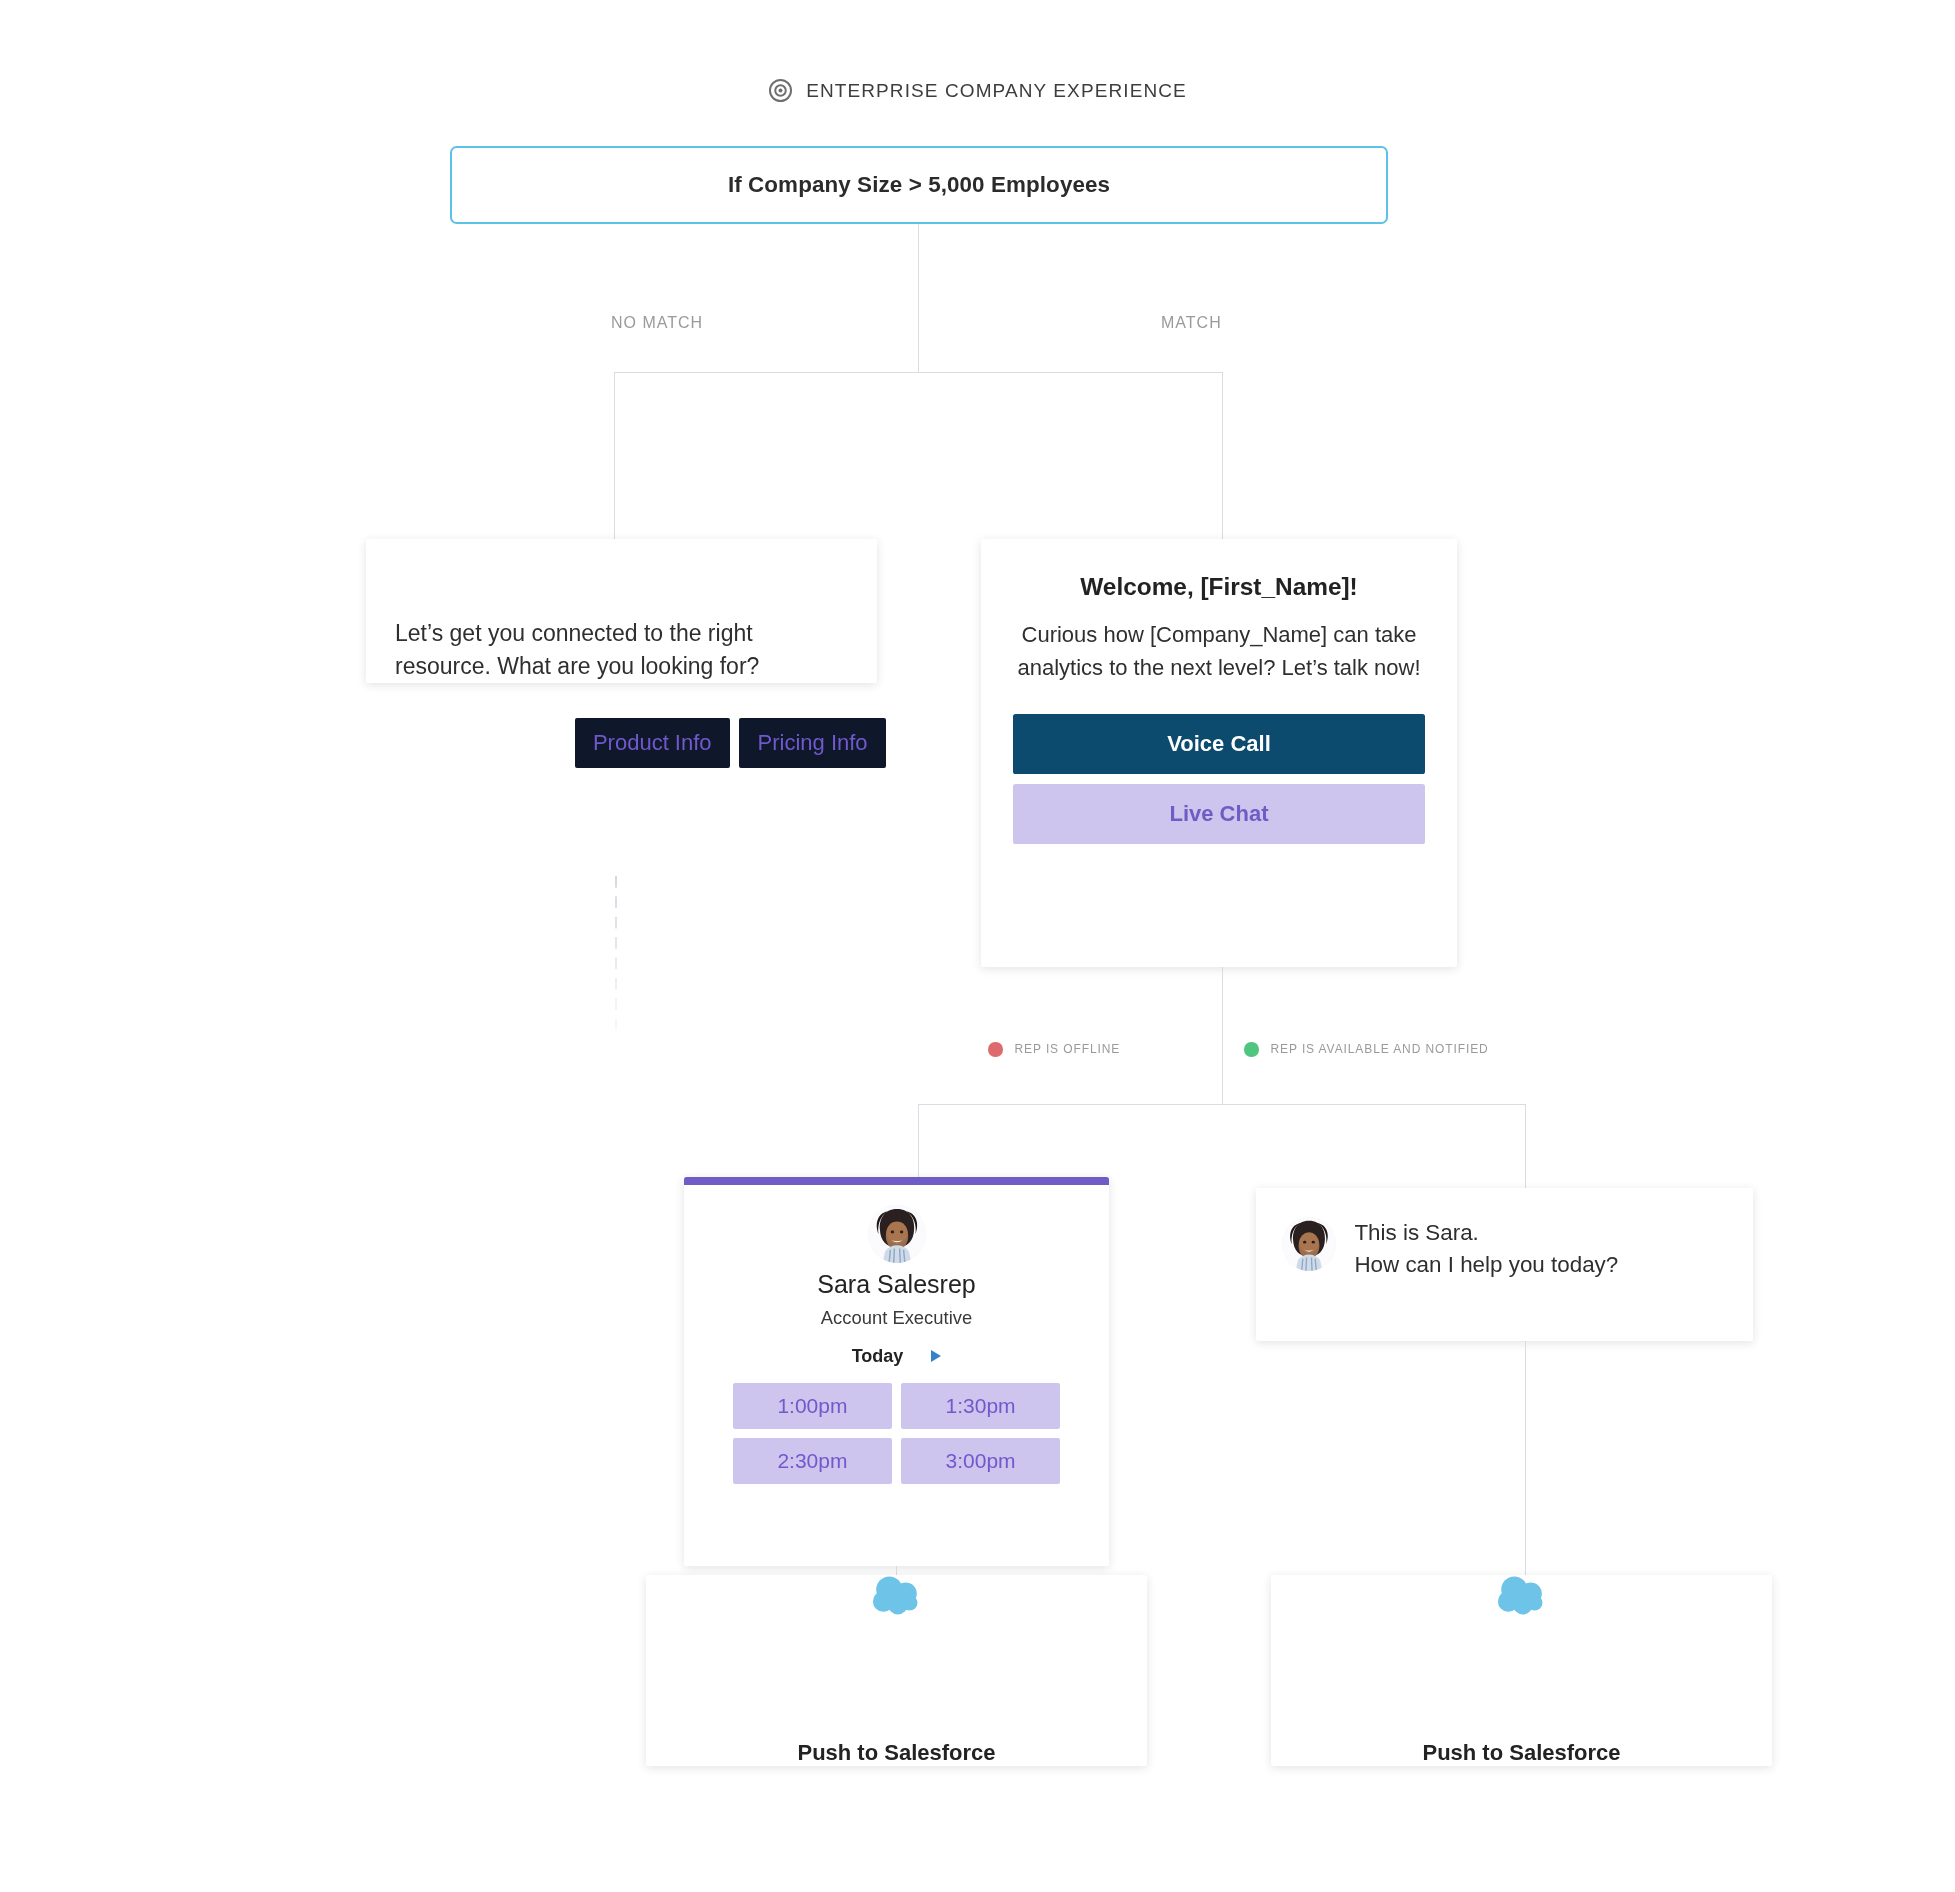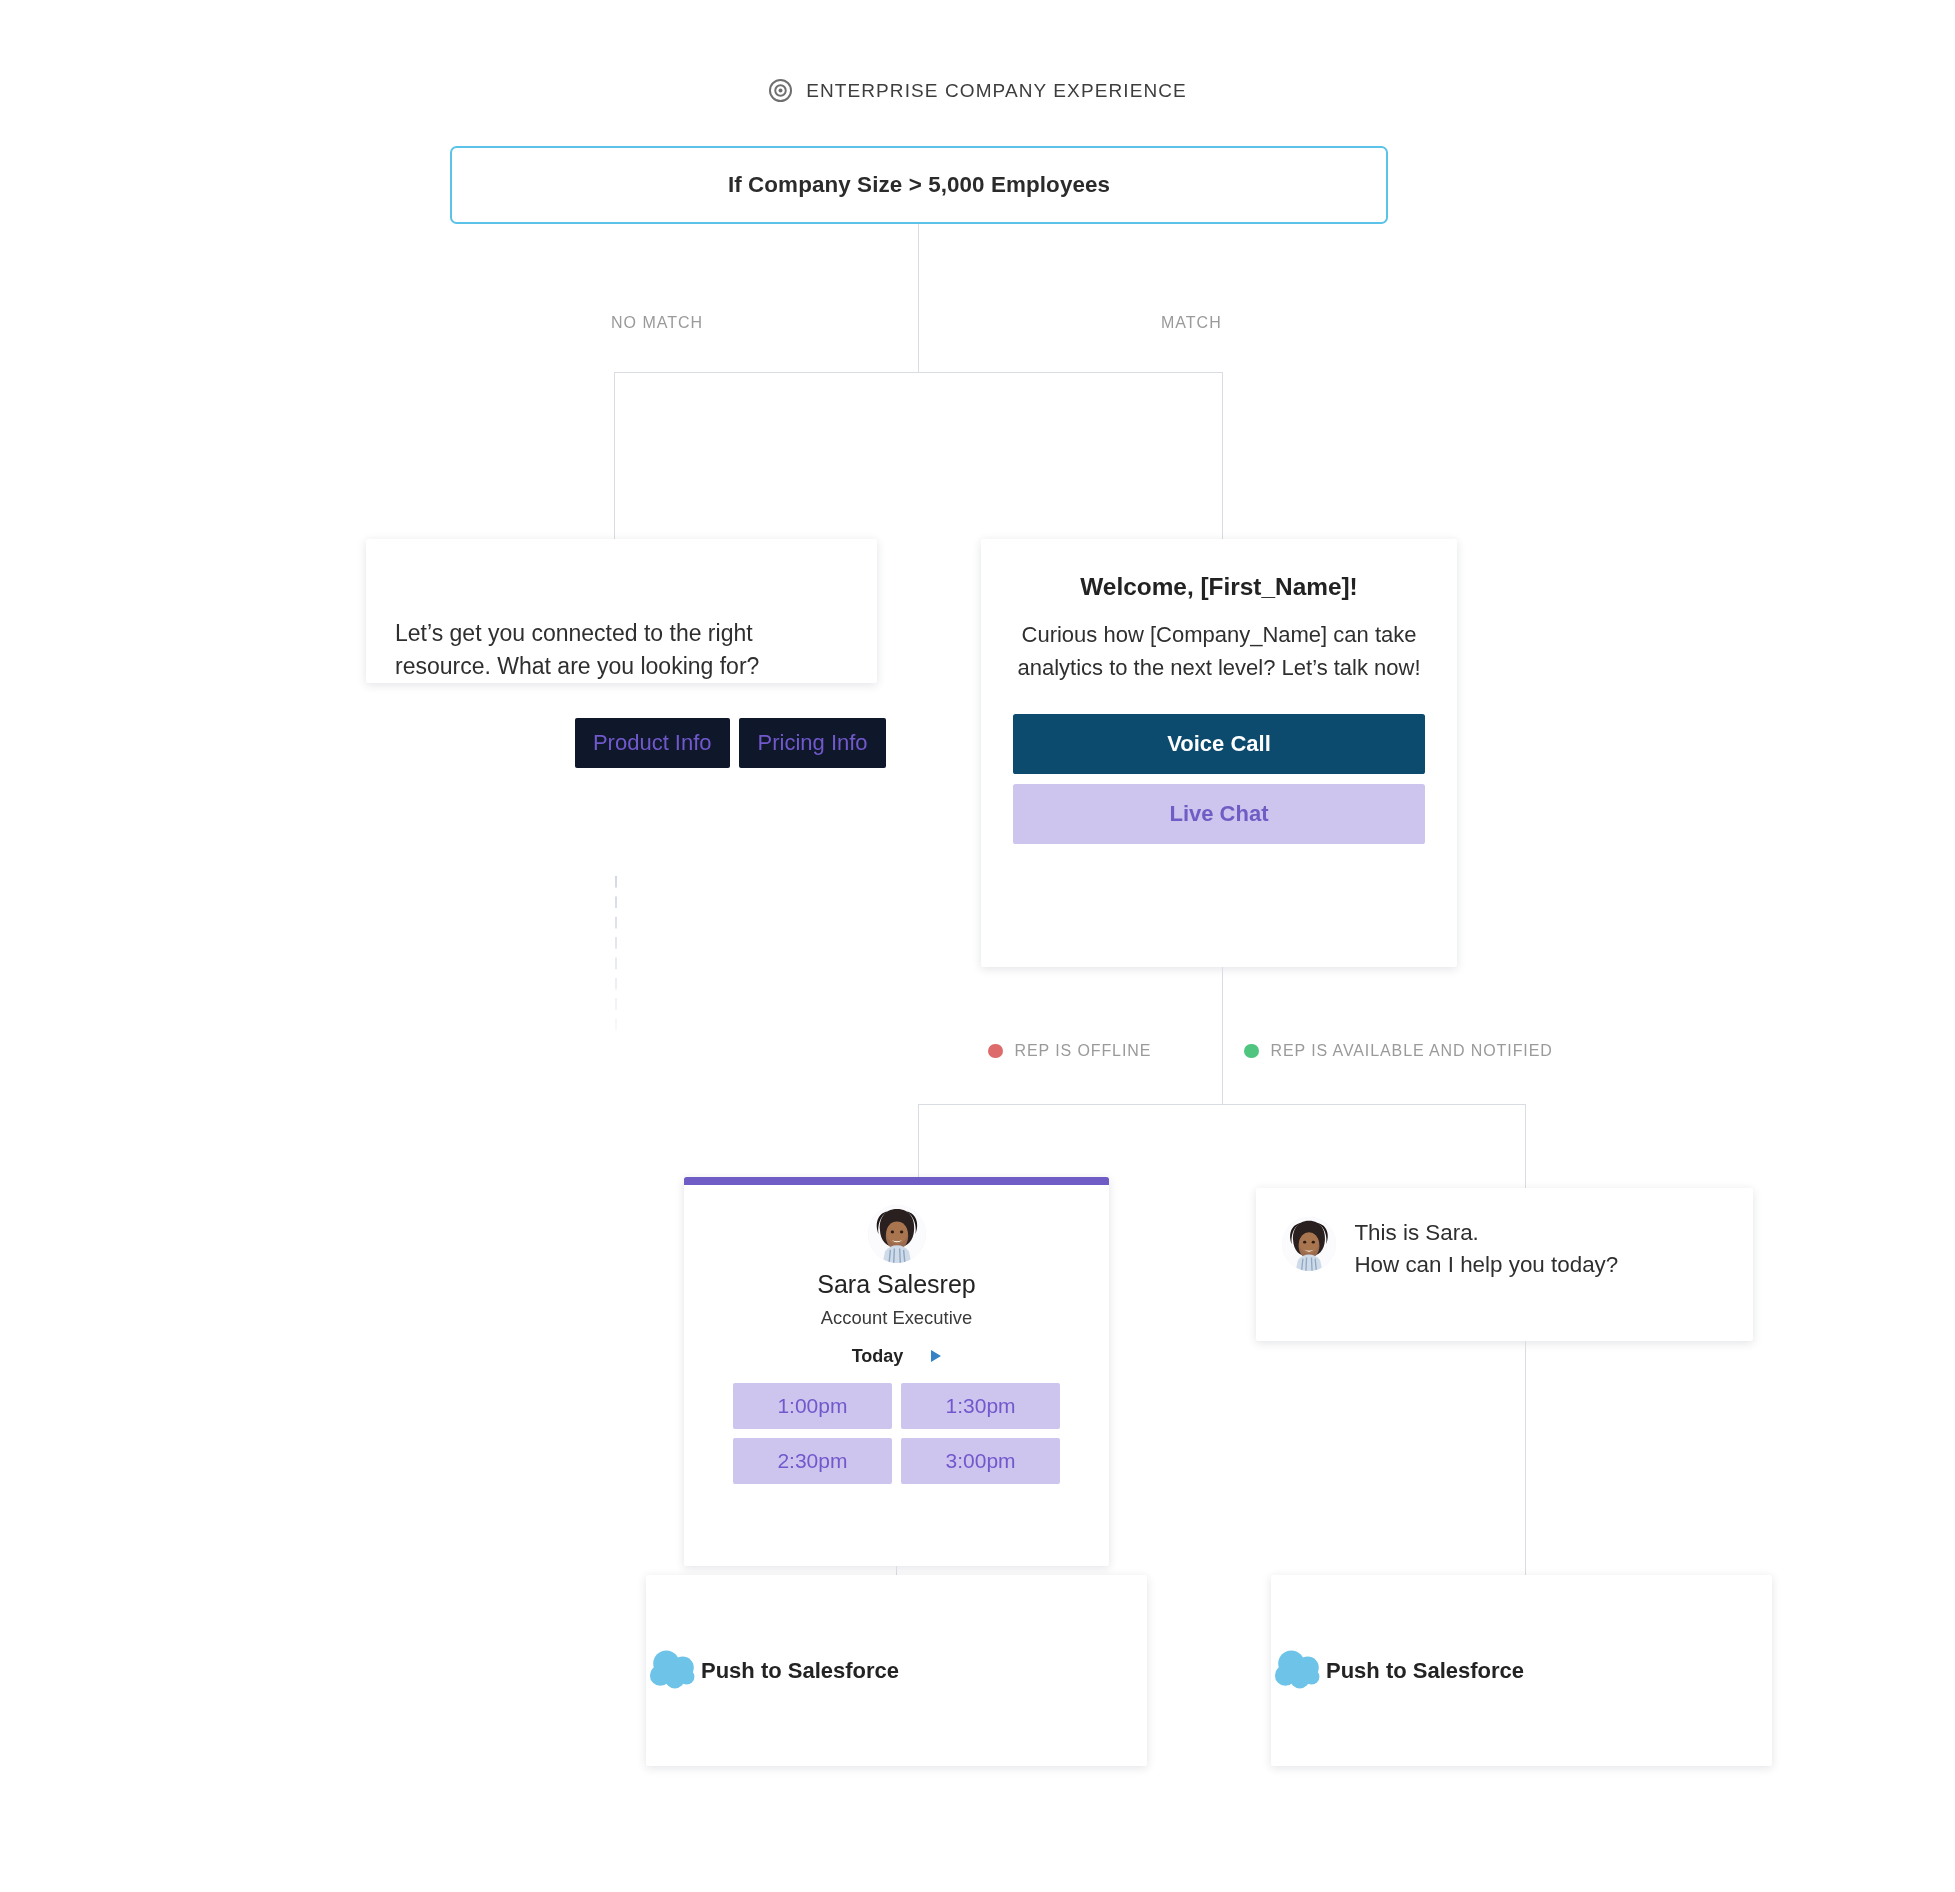--- a/index.html
+++ b/index.html
@@ -163,21 +163,21 @@
     position: absolute;
     display: flex;
     align-items: center;
     gap: 12px;
     white-space: nowrap;
   }
   .dot { width: 14.5px; height: 14.5px; border-radius: 50%; display: block; }
   .dot-offline { background: #dd6b6b; }
   .dot-online { background: #4fc57f; }
   .status-label {
-    font-size: 16px;
+    font-size: 12px;
     letter-spacing: 0.9px;
     color: #9a9a9a;
   }
 
   
   .sched-card {
     left: 684px; top: 1177px;
     width: 425px; height: 389px;
     text-align: center;
     overflow: hidden;
@@ -259,24 +259,24 @@
   .chat-text {
     font-size: 22.4px;
     line-height: 1.42;
     color: #2f2f2f;
   }
 
   
   .sf-card {
     width: 501px; height: 191px;
     display: flex;
-    flex-direction: row;
+    flex-direction: column;
     align-items: center;
-    justify-content: flex-start;
-    gap: 0;
+    justify-content: space-between;
+    gap: 20px;
   }
   .sf-left  { left: 646px;  top: 1575px; }
   .sf-right { left: 1271px; top: 1575px; }
   .sf-label {
     font-size: 22px;
     font-weight: 700;
     color: #232323;
   }
 </style>
 </head>

